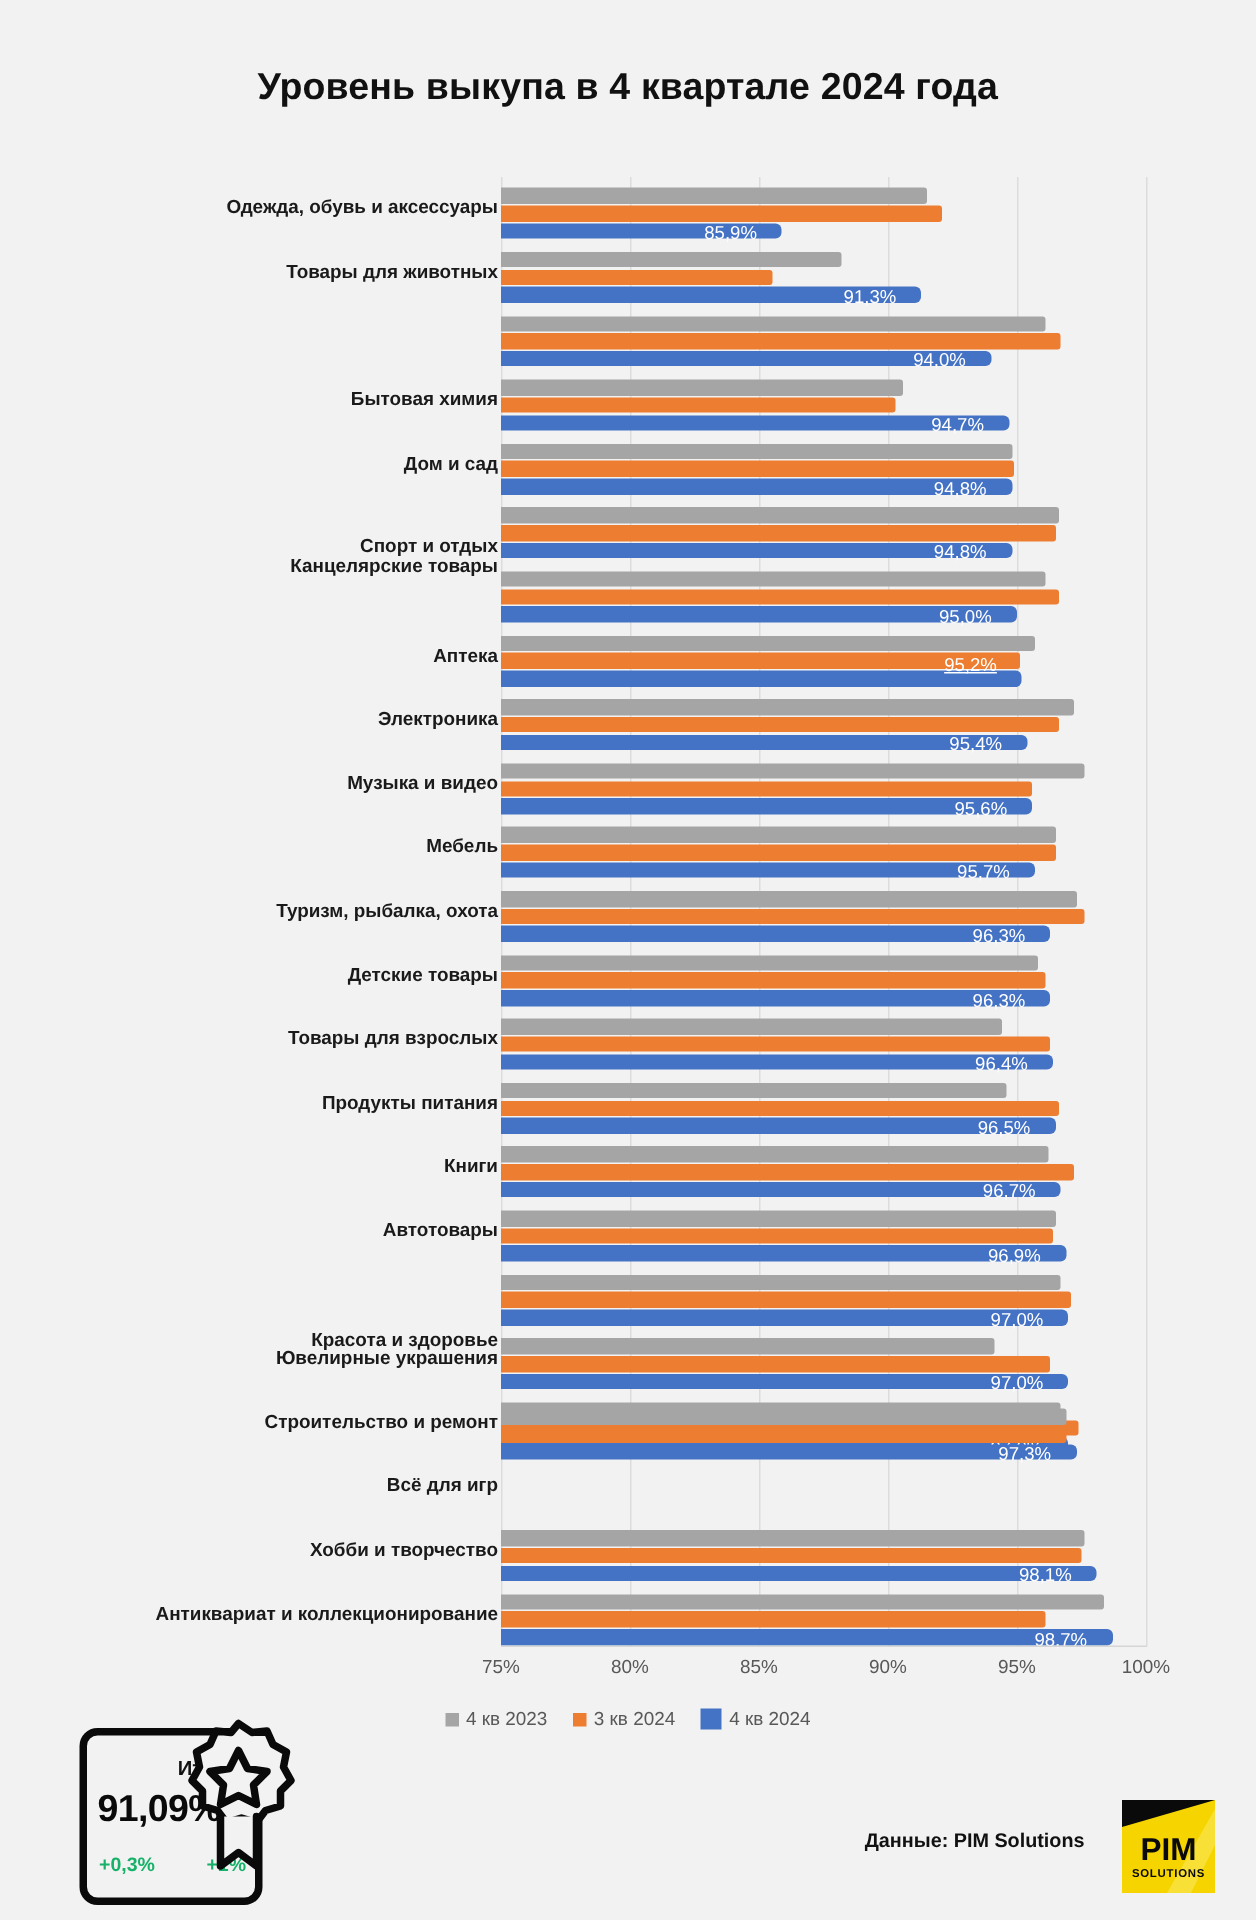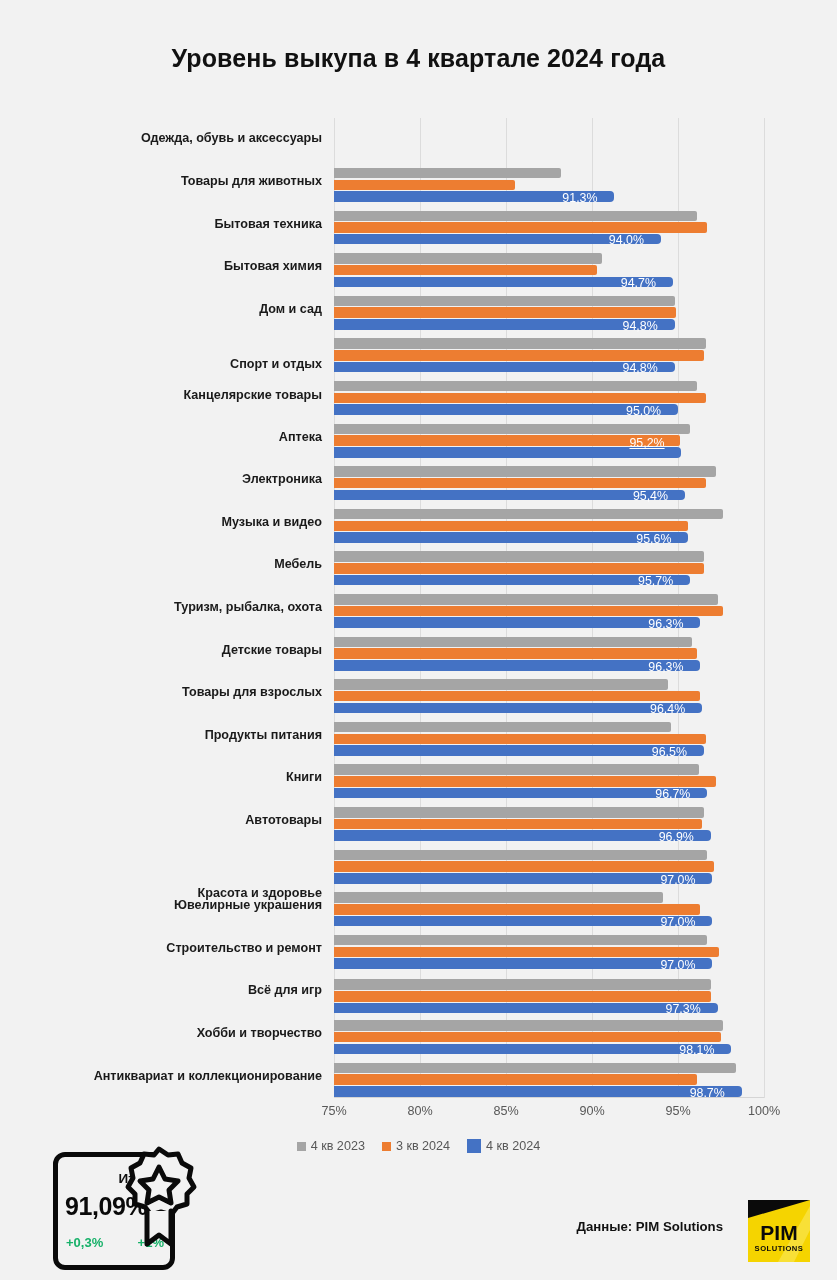--- a/index.html
+++ b/index.html
@@ -38,21 +38,21 @@
   }
 
   
   .rows{position:absolute;inset:0;}
   .row{
     position:absolute;left:0;width:430px;
     
   }
 
   .labels{
-    position:absolute;left:0;top:118px;width:322px;height:980px;
+    position:absolute;left:0;top:118px;width:322px;height:980px;padding-left:10px;
   }
   .labels .cat{
     position:absolute;right:0;width:322px;
     text-align:right;
     font-size:12.6px;font-weight:bold;color:#1a1a1a;
     white-space:nowrap;
   }
 
   .bar{
     position:absolute;
@@ -134,25 +134,24 @@
 </head>
 <body>
 
 <div id="root">
 
   <div class="chart-title">Уровень выкупа в 4 квартале 2024 года</div>
 
   <div class="labels" id="cat-labels">
       <div class="cat" style="top: 13.3043px;">Одежда, обувь и аксессуары</div>
       <div class="cat" style="top: 55.913px;">Товары для животных</div>
-      <div class="cat" style="top: 98.5217px;">Бытовая техника</div>
       <div class="cat" style="top: 141.13px;">Бытовая химия</div>
       <div class="cat" style="top: 183.739px;">Дом и сад</div>
       <div class="cat" style="top: 239px;">Спорт и отдых</div>
-      <div class="cat" style="top: 270px;">Канцелярские товары</div>
+      <div class="cat" style="top: 252px;">Канцелярские товары</div>
       <div class="cat" style="top: 311.565px;">Аптека</div>
       <div class="cat" style="top: 354.174px;">Электроника</div>
       <div class="cat" style="top: 396.783px;">Музыка и видео</div>
       <div class="cat" style="top: 439.391px;">Мебель</div>
       <div class="cat" style="top: 482px;">Туризм, рыбалка, охота</div>
       <div class="cat" style="top: 524.609px; text-align: right;">Детские товары</div>
       <div class="cat" style="top: 567.217px;">Товары для взрослых</div>
       <div class="cat" style="top: 652.435px;">Книги</div>
       <div class="cat" style="top: 609.826px;">Продукты питания</div>
       <div class="cat" style="top: 695.043px;">Автотовары</div>
@@ -167,20 +166,26 @@
   <div class="plot">
     <div class="gridlines" id="gridlines">
         <div class="gridline" style="left: 0px;"></div>
         <div class="gridline" style="left: 86px;"></div>
         <div class="gridline" style="left: 172px;"></div>
         <div class="gridline" style="left: 258px;"></div>
         <div class="gridline" style="left: 344px;"></div>
         <div class="gridline" style="left: 430px;"></div>
       </div>
     <div class="rows" id="bar-rows">
+        <div class="row" style="top: 0px; height: 42.6087px;">
+          <div class="bar gray" style="top: 7.35435px; height: 10.5px; width: 283.8px; background: rgb(165, 165, 165);"></div>
+          <div class="bar orange" style="top: 19.0543px; height: 10.5px; width: 294.12px; background: rgb(237, 125, 49);"></div>
+          <div class="bar blue" style="top: 30.7543px; height: 10.5px; width: 187.48px; background: rgb(68, 114, 196);"></div>
+          <div class="bar-value" style="top: 31.2543px; left: 135.48px;">85,9%</div>
+        </div>
         <div class="row" style="top: 42.6087px; height: 42.6087px;">
           <div class="bar gray" style="top: 7.35435px; height: 10.5px; width: 227.04px; background: rgb(165, 165, 165);"></div>
           <div class="bar orange" style="top: 19.0543px; height: 10.5px; width: 180.6px; background: rgb(237, 125, 49);"></div>
           <div class="bar blue" style="top: 30.7543px; height: 10.5px; width: 280.36px; background: rgb(68, 114, 196);"></div>
           <div class="bar-value" style="top: 31.2543px; left: 228.36px;">91,3%</div>
         </div>
         <div class="row" style="top: 85.2174px; height: 42.6087px;">
           <div class="bar gray" style="top: 7.35435px; height: 10.5px; width: 362.92px; background: rgb(165, 165, 165);"></div>
           <div class="bar orange" style="top: 19.0543px; height: 10.5px; width: 373.24px; background: rgb(237, 125, 49);"></div>
           <div class="bar blue" style="top: 30.7543px; height: 10.5px; width: 326.8px; background: rgb(68, 114, 196);"></div>
@@ -281,21 +286,21 @@
           <div class="bar orange" style="top: 19.0543px; height: 10.5px; width: 366.36px; background: rgb(237, 125, 49);"></div>
           <div class="bar blue" style="top: 30.7543px; height: 10.5px; width: 378.4px; background: rgb(68, 114, 196);"></div>
           <div class="bar-value" style="top: 31.2543px; left: 326.4px;">97,0%</div>
         </div>
         <div class="row" style="top: 809.565px; height: 42.6087px;">
           <div class="bar gray" style="top: 7.35435px; height: 10.5px; width: 373.24px; background: rgb(165, 165, 165);"></div>
           <div class="bar orange" style="top: 19.0543px; height: 10.5px; width: 385.28px; background: rgb(237, 125, 49);"></div>
           <div class="bar blue" style="top: 30.7543px; height: 10.5px; width: 378.4px; background: rgb(68, 114, 196);"></div>
           <div class="bar-value" style="top: 31.2543px; left: 326.4px;">97,0%</div>
         </div>
-        <div class="row" style="top: 854px; height: 42.6087px;">
+        <div class="row" style="top: 814px; height: 42.6087px;">
           <div class="bar gray" style="top: 7.35435px; height: 10.5px; width: 376.68px; background: rgb(165, 165, 165);"></div>
           <div class="bar orange" style="top: 19.0543px; height: 10.5px; width: 376.68px; background: rgb(237, 125, 49);"></div>
           <div class="bar blue" style="top: 30.7543px; height: 10.5px; width: 383.56px; background: rgb(68, 114, 196);"></div>
           <div class="bar-value" style="top: 31.2543px; left: 331.56px;">97,3%</div>
         </div>
         <div class="row" style="top: 894.783px; height: 42.6087px;">
           <div class="bar gray" style="top: 7.35435px; height: 10.5px; width: 388.72px; background: rgb(165, 165, 165);"></div>
           <div class="bar orange" style="top: 19.0543px; height: 10.5px; width: 387px; background: rgb(237, 125, 49);"></div>
           <div class="bar blue" style="top: 30.7543px; height: 10.5px; width: 397.32px; background: rgb(68, 114, 196);"></div>
           <div class="bar-value" style="top: 31.2543px; left: 345.32px;">98,1%</div>

